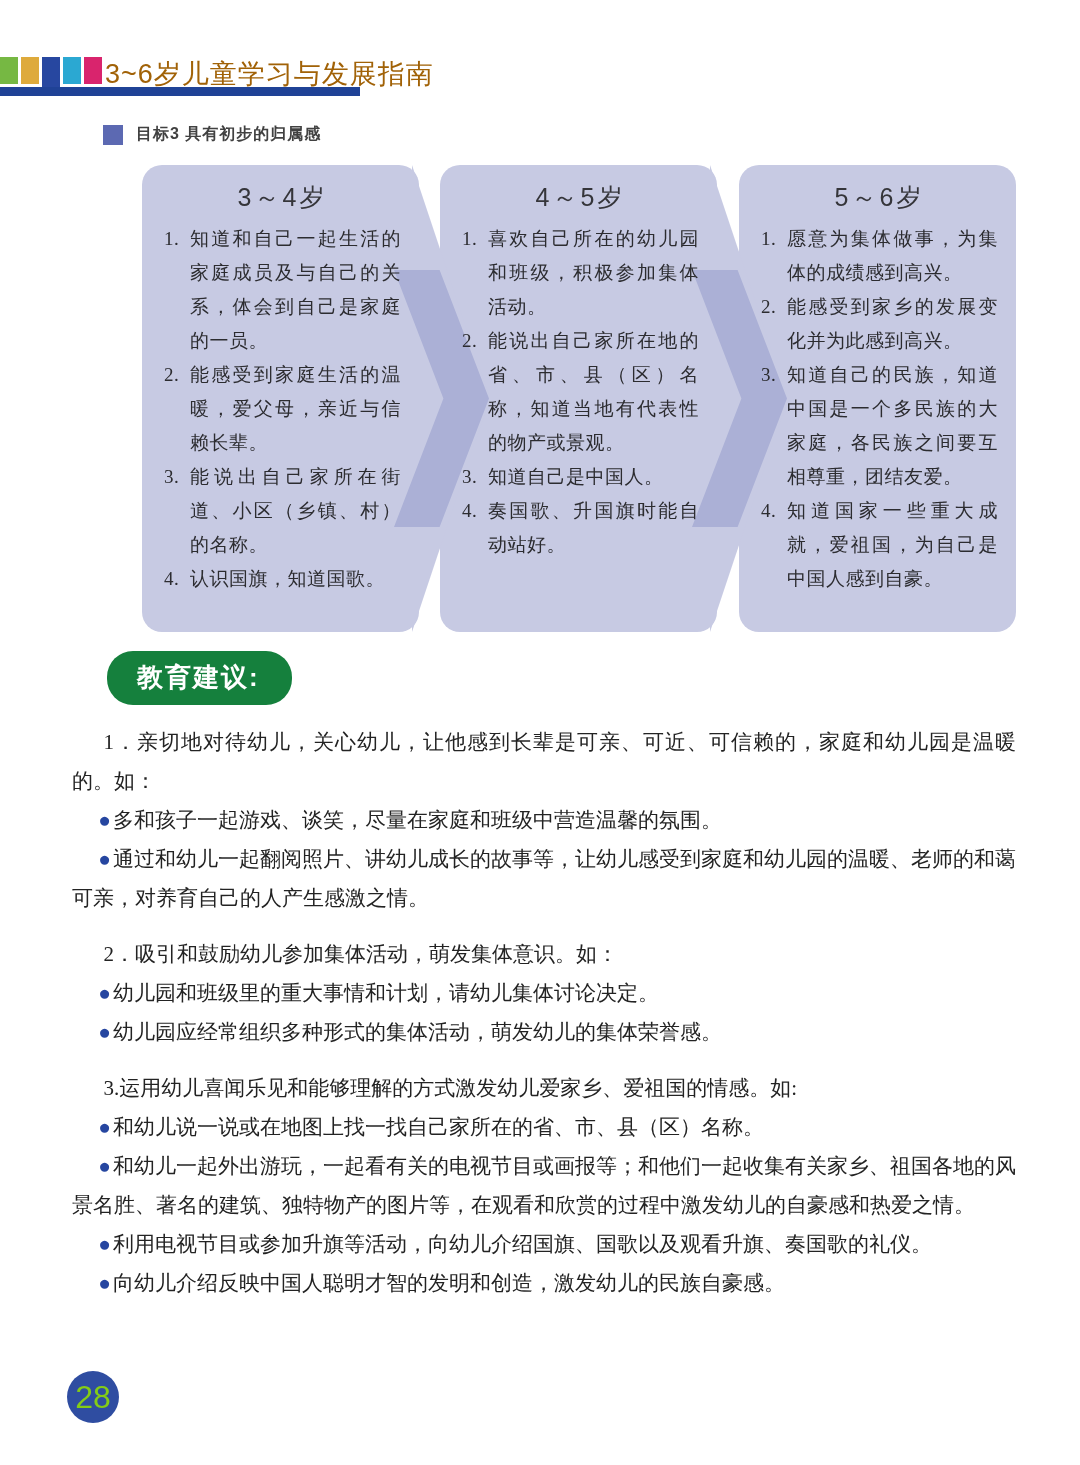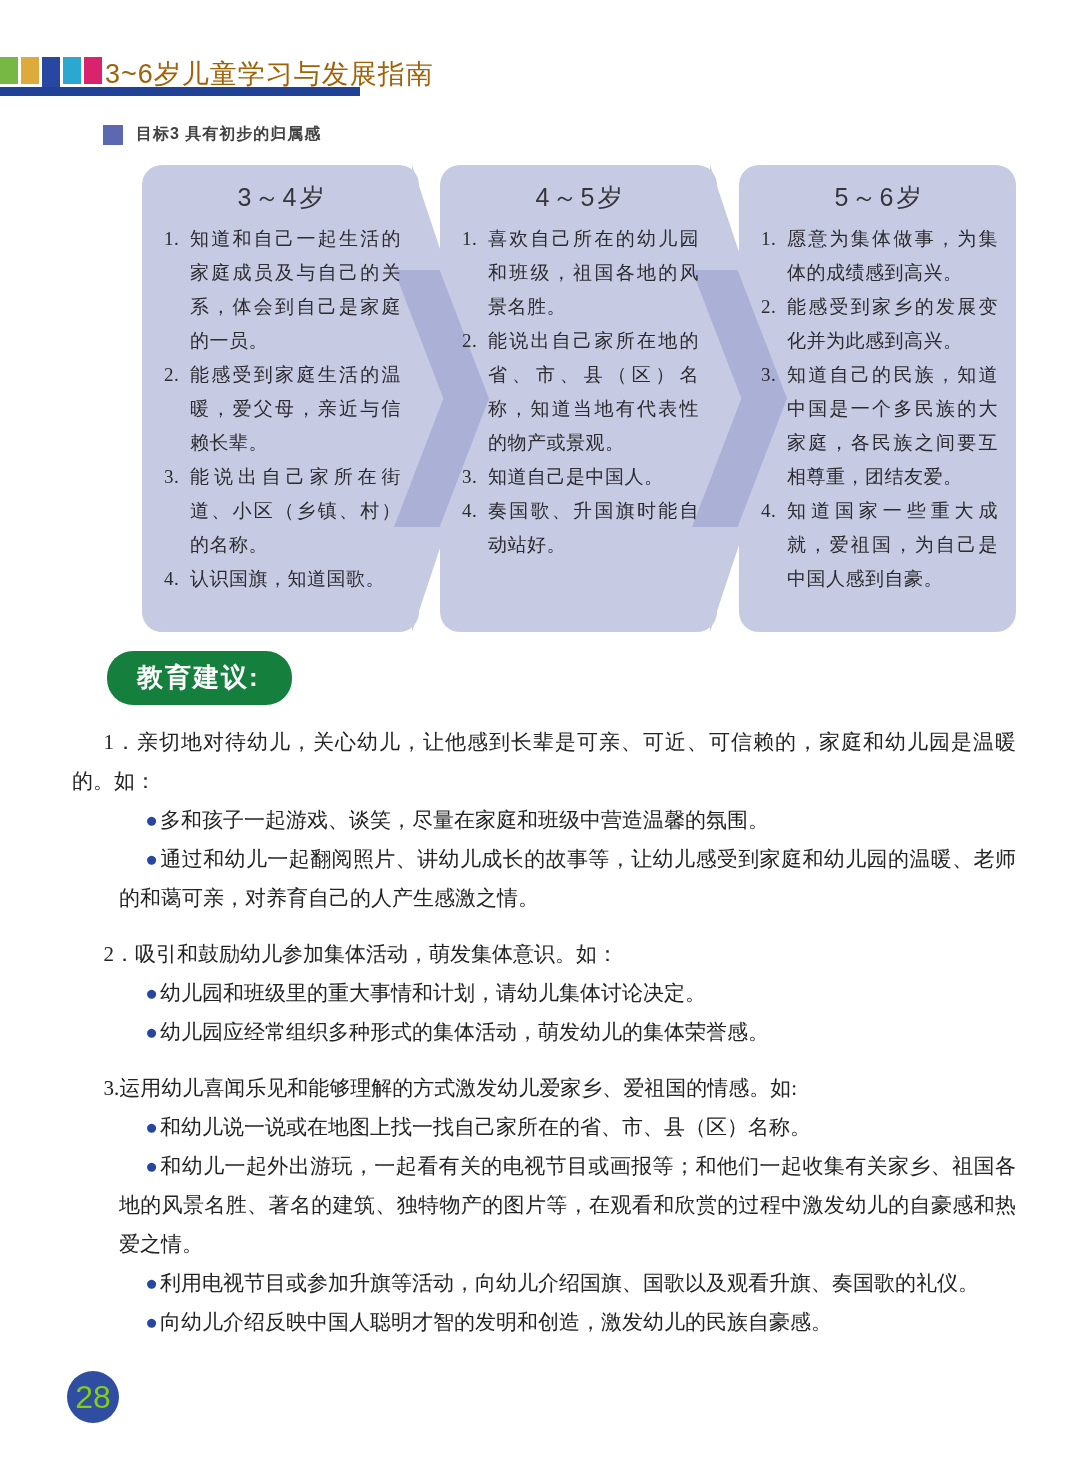--- a/index.html
+++ b/index.html
@@ -52,21 +52,21 @@
   .pill{position:absolute;left:107px;top:651px;background:#15803d;color:#ffffff;
         font-size:26px;font-weight:bold;letter-spacing:2px;border-radius:26px;
         padding:9px 32px 10px 30px;}
 
   
   .body-text{position:absolute;left:72px;top:706px;width:944px;
              font-family:"Liberation Serif","DejaVu Serif",serif;
              font-size:21px;line-height:39px;color:#232323;}
   .body-text p{margin:0;text-align:justify;}
   p.numbered{text-indent:1.5em;margin-top:17px;}
-  p.bulleted{text-indent:1.25em;margin-left:47px;}
+  p.bulleted{text-indent:1.25em;}
   .dot{color:#2646a0;margin-right:2px;}
 
   
   .page-num{position:absolute;left:67px;top:1371px;width:52px;height:52px;
             border-radius:50%;background:#2f4da1;color:#84cc16;font-size:32px;
             display:flex;align-items:center;justify-content:center;}
 </style>
 </head>
 <body>
 
@@ -113,21 +113,21 @@
           <span class="age-text">认识国旗，知道国歌。</span>
         </div>
       </div>
     </div>
 
     <div class="age-box b1">
       <div class="age-inner">
         <div class="age-title">4～5岁</div>
         <div class="age-item">
           <span class="age-num">1.</span>
-          <span class="age-text">喜欢自己所在的幼儿园和班级，祖国各地的风景名胜。</span>
+          <span class="age-text">喜欢自己所在的幼儿园和班级，积极参加集体活动。</span>
         </div>
         <div class="age-item">
           <span class="age-num">2.</span>
           <span class="age-text">能说出自己家所在地的省、市、县（区）名称，知道当地有代表性的物产或景观。</span>
         </div>
         <div class="age-item">
           <span class="age-num">3.</span>
           <span class="age-text">知道自己是中国人。</span>
         </div>
         <div class="age-item">

